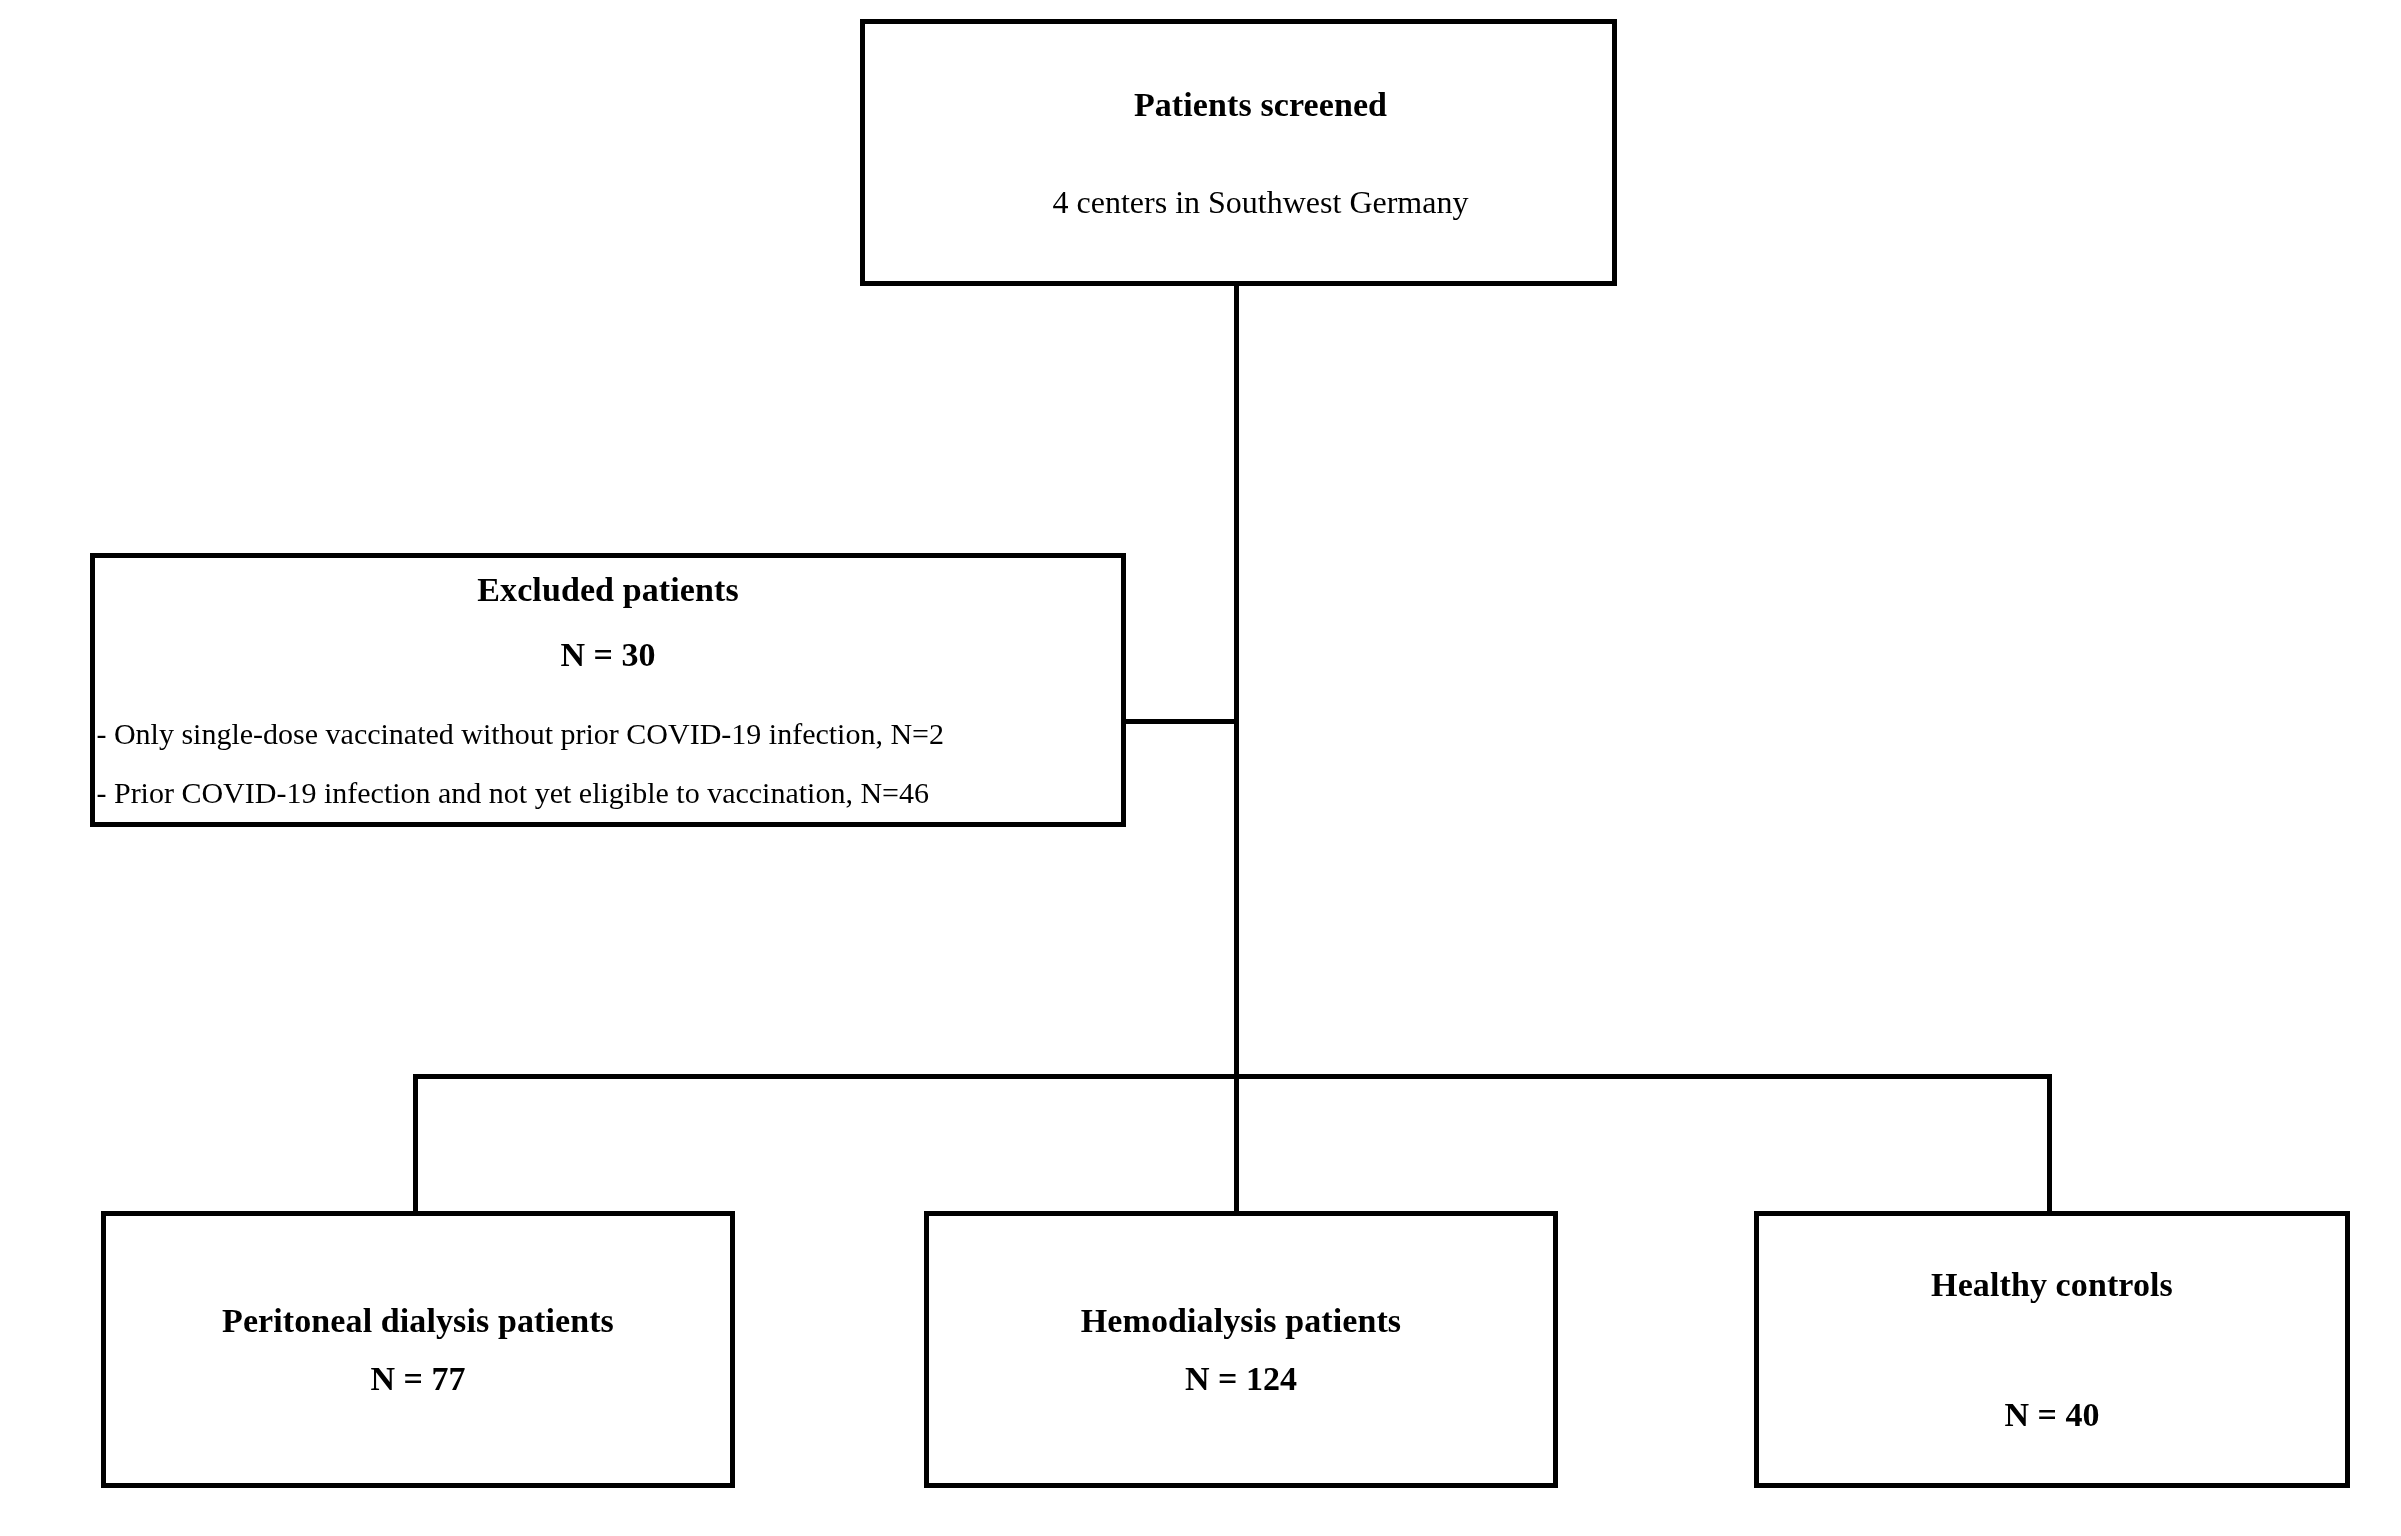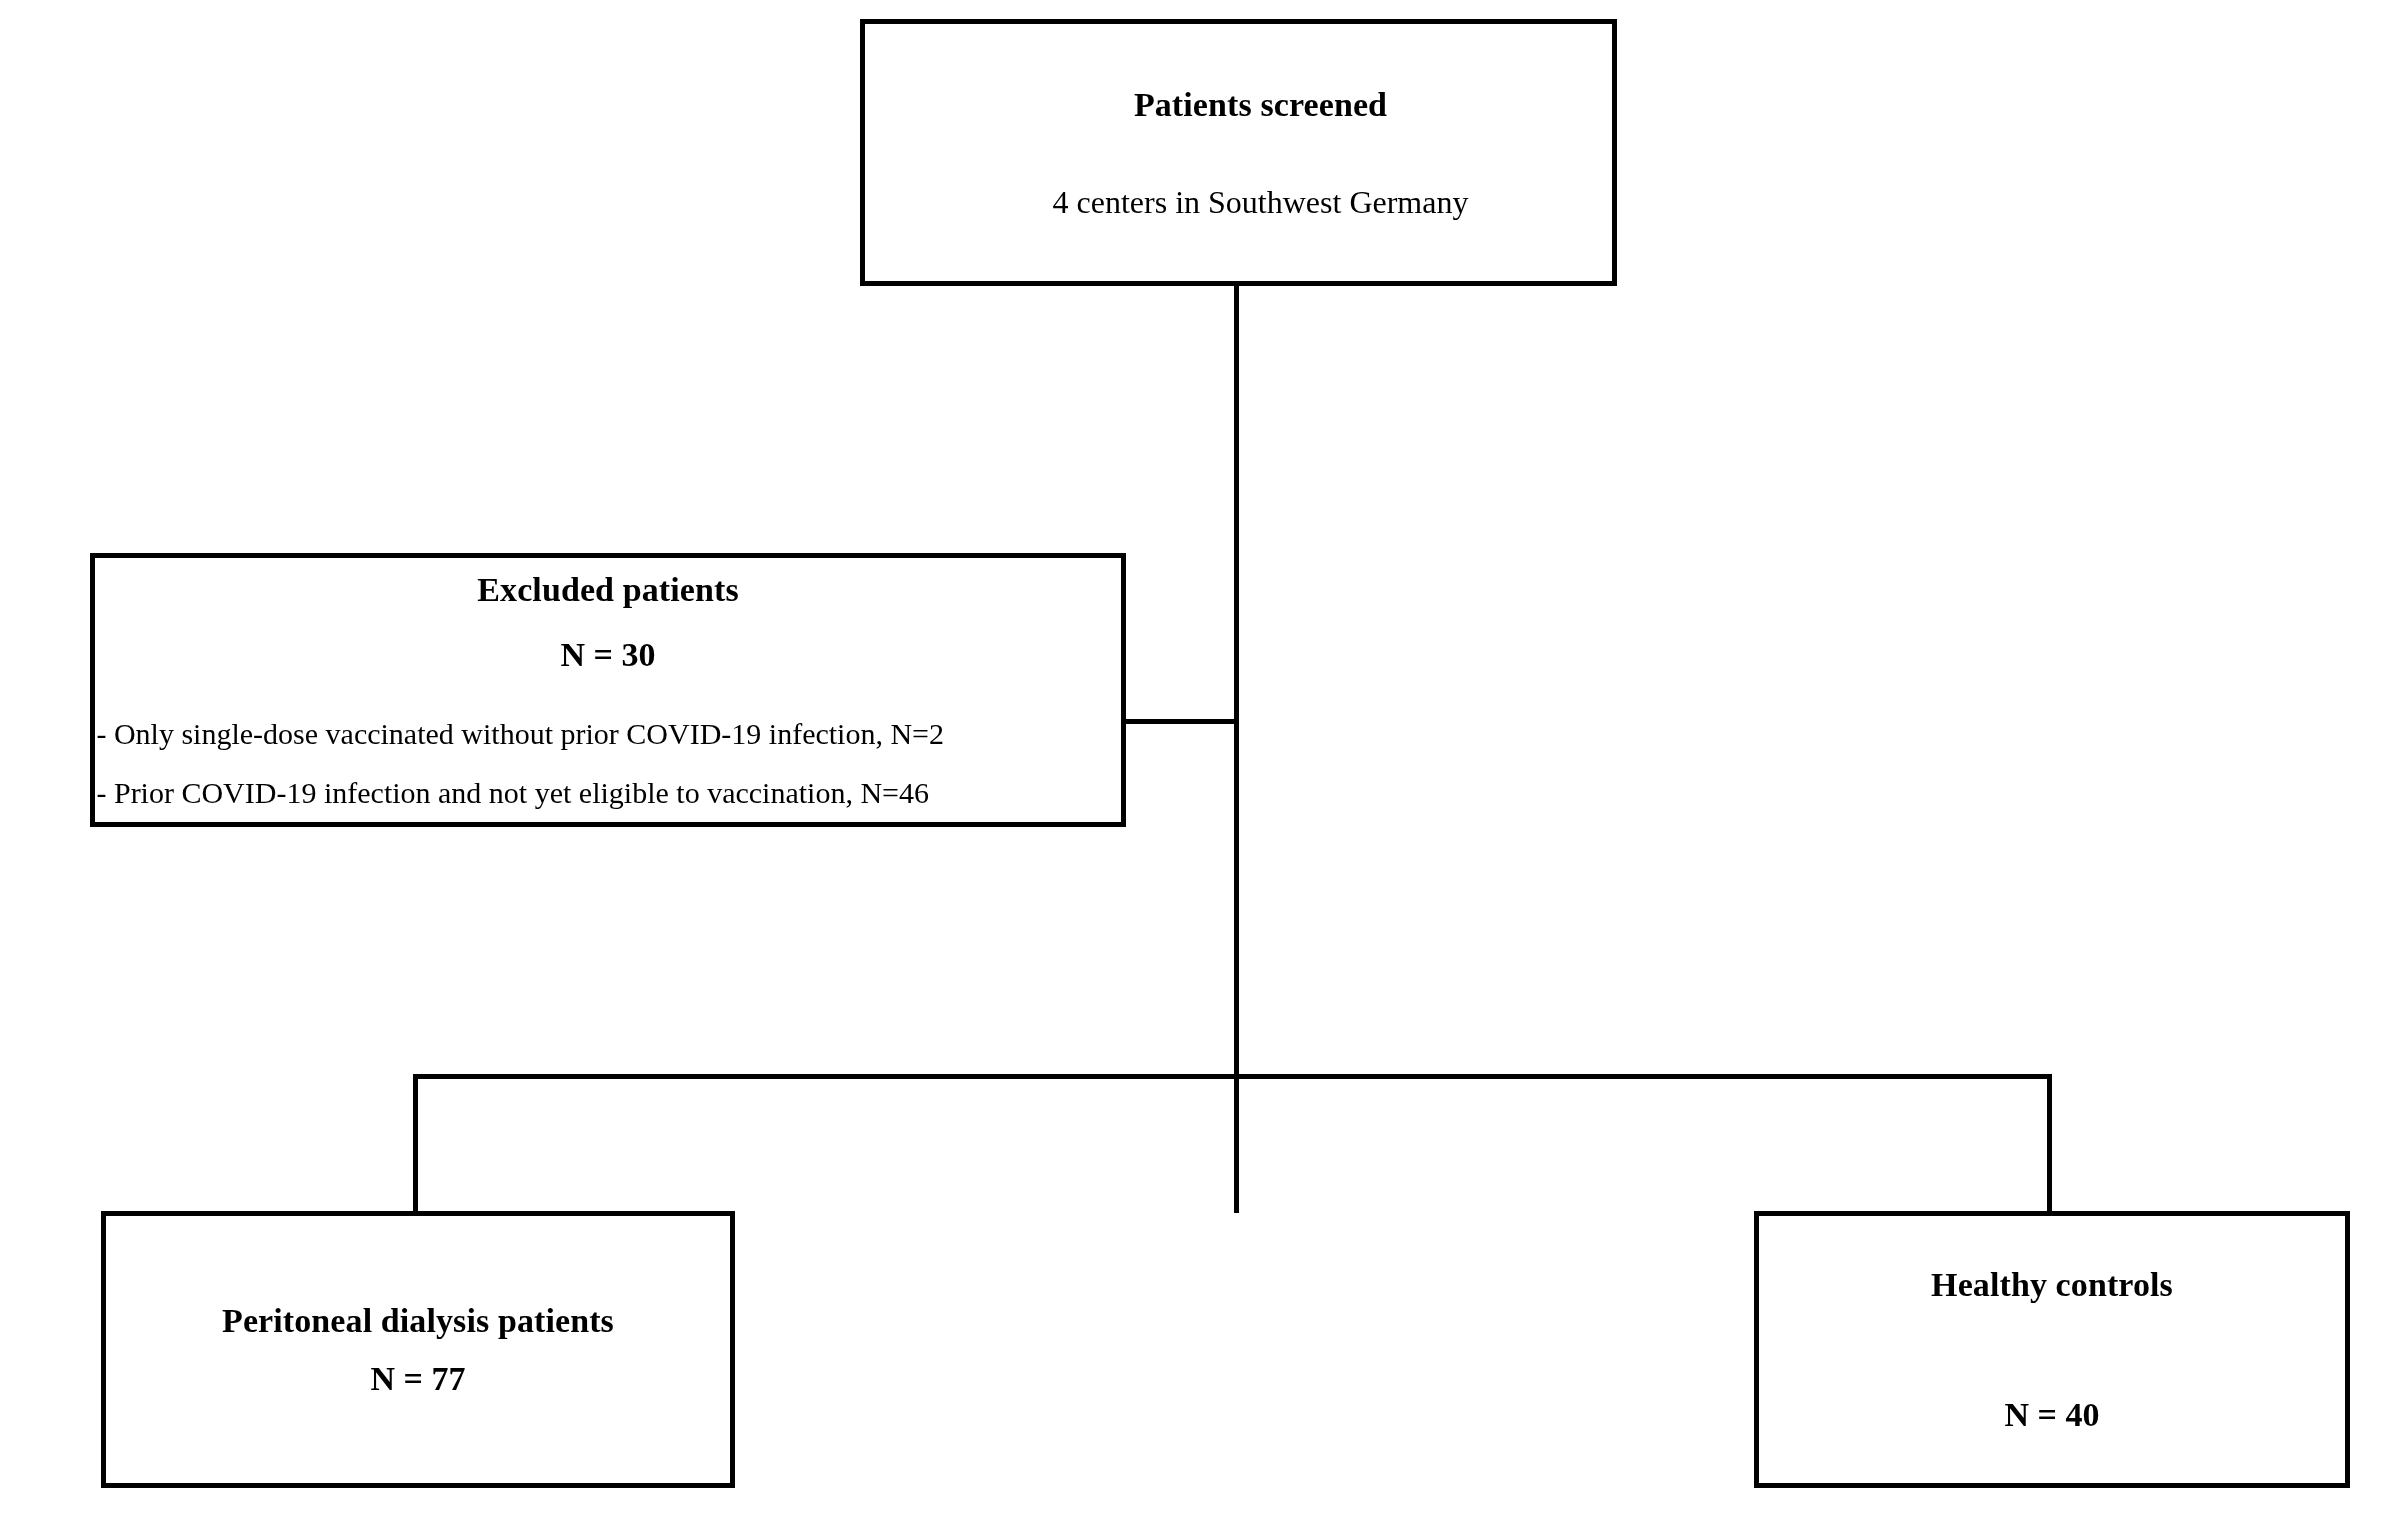--- a/index.html
+++ b/index.html
@@ -127,20 +127,25 @@
       <div class="line bullet">- Prior COVID-19 infection and not yet eligible to vaccination, N=46</div>
     </div>
   </div>
 
   <div class="node leaf" id="node-pd">
     <div class="line ttl">Peritoneal dialysis patients</div>
     <div class="gap1"></div>
     <div class="line cnt">N = 77</div>
   </div>
 
+  <div class="node leaf" id="node-hd">
+    <div class="line ttl">Hemodialysis patients</div>
+    <div class="gap1"></div>
+    <div class="line cnt">N = 124</div>
+  </div>
 
   <div class="node leaf" id="node-hc">
     <div class="line ttl">Healthy controls</div>
     <div class="gap1"></div>
     <div class="line cnt">N = 40</div>
   </div>
 
 </div>
 
 

